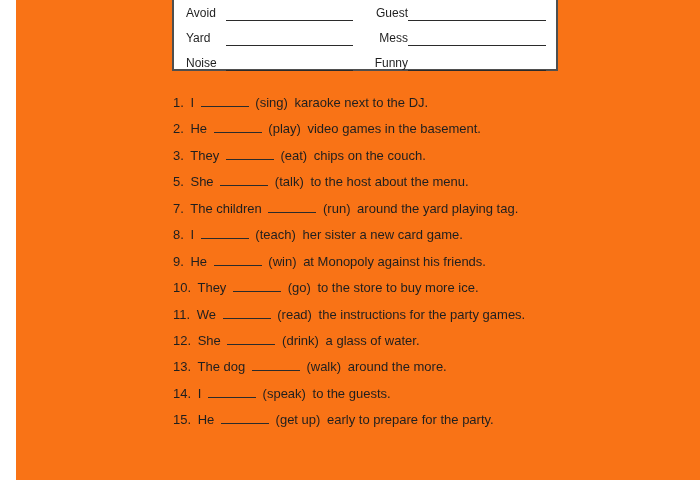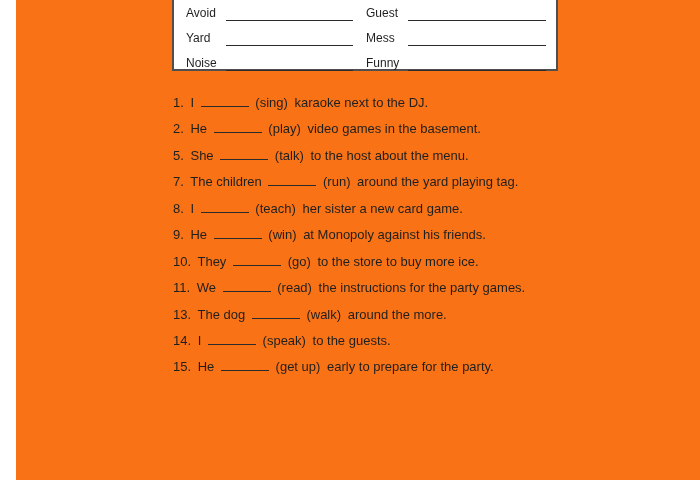--- a/index.html
+++ b/index.html
@@ -30,21 +30,21 @@
     background: #ffffff;
   }
   .vocab-row {
     display: flex;
     align-items: center;
     height: 25px;
     font-size: 12px;
   }
   .vword { display: inline-block; }
   .vword.w1 { width: 40px; }
-  .vword.w2 { width: 42px; }
+  .vword.w2 { width: 42px; text-align: right; }
   .vspacer { width: 13px; }
   .vline {
     display: inline-block;
     height: 13px;
     border-bottom: 1.5px solid #2b2b2b;
     margin-top: 2px;
   }
   .vline.l1 { width: 127px; }
   .vline.l2 { width: 138px; }
   
@@ -108,20 +108,27 @@
   </div>
 
   <div class="sentence">
     <span>2.</span>
     <span>He</span>
     <span class="blank"></span>
     <span>(play)</span>
     <span>video games in the basement.</span>
   </div>
 
+  <div class="sentence">
+    <span>3.</span>
+    <span>They</span>
+    <span class="blank"></span>
+    <span>(eat)</span>
+    <span>chips on the couch.</span>
+  </div>
 
 
   <div class="sentence">
     <span>5.</span>
     <span>She</span>
     <span class="blank"></span>
     <span>(talk)</span>
     <span>to the host about the menu.</span>
   </div>
 
@@ -159,20 +166,27 @@
   </div>
 
   <div class="sentence">
     <span>11.</span>
     <span>We</span>
     <span class="blank"></span>
     <span>(read)</span>
     <span>the instructions for the party games.</span>
   </div>
 
+  <div class="sentence">
+    <span>12.</span>
+    <span>She</span>
+    <span class="blank"></span>
+    <span>(drink)</span>
+    <span>a glass of water.</span>
+  </div>
 
   <div class="sentence">
     <span>13.</span>
     <span>The dog</span>
     <span class="blank"></span>
     <span>(walk)</span>
     <span>around the more.</span>
   </div>
 
   <div class="sentence">

